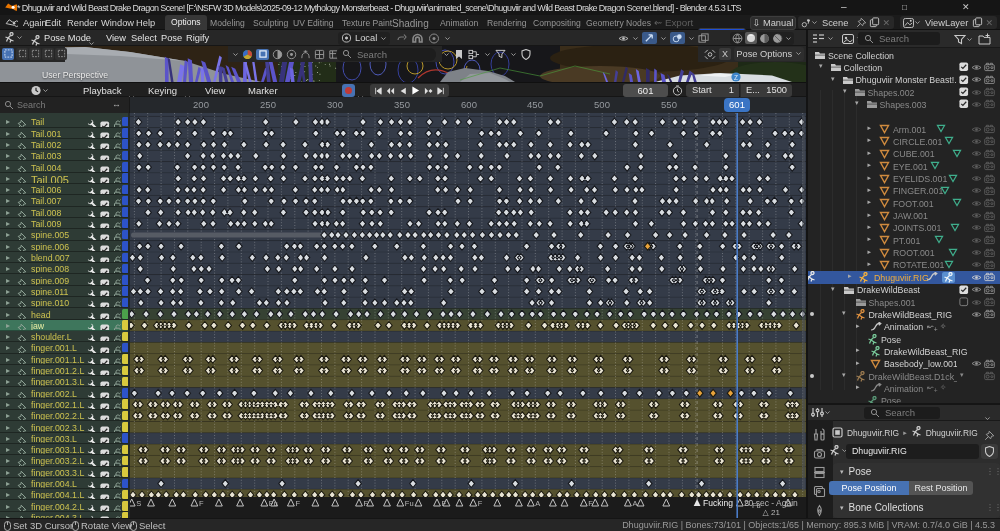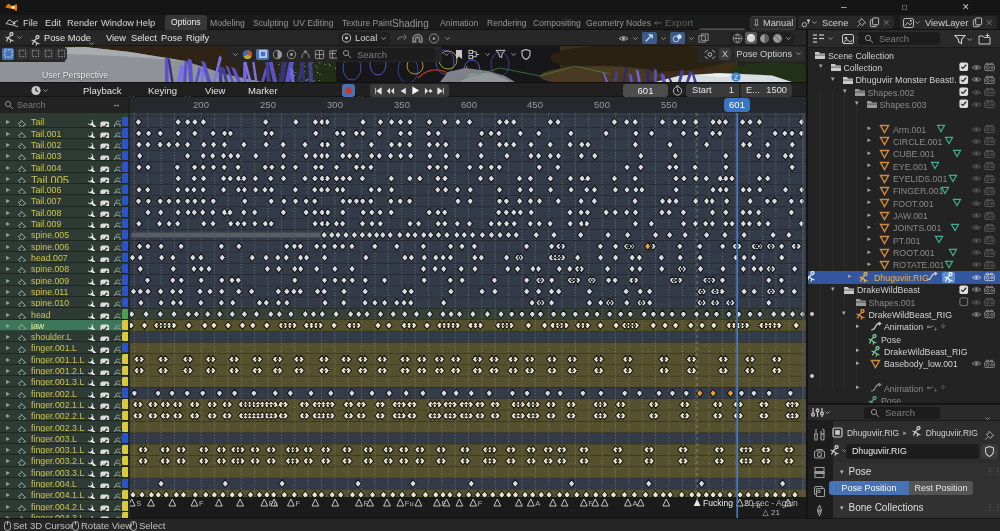--- a/index.html
+++ b/index.html
@@ -5,32 +5,33 @@
 #app{position:relative;width:1000px;height:531px;background:#1a1a1a}
 span,div{font-family:"Liberation Sans",sans-serif}
 </style></head>
 <body>
 <div id="app">
 <div style="position:absolute;left:0;top:0;width:1000px;height:15px;background:#151515">
       <svg style="position:absolute;left:3.5px;top:2px" width="13" height="10" viewBox="0 0 22 14">
         <path d="M7 1 L13 5 H16 A6 5 0 1 1 16 11 L2 8 Z" fill="#ea7600"></path>
         <circle cx="15.5" cy="7.5" r="2.6" fill="#fff"></circle>
       </svg>
+      <span style="position:absolute;left:17px;top:2.5px;font-size:9px;letter-spacing:-0.62px;color:#dcdcdc;white-space:nowrap">* Dhuguviir and Wild Beast Drake Dragon Scene! [F:\NSFW 3D Models\2025-09-12 Mythology Monsterbeast - Dhuguviir\animated_scene\Dhuguviir and Wild Beast Drake Dragon Scene!.blend] - Blender 4.5.3 LTS</span>
       <span style="position:absolute;left:841px;top:1px;color:#c8c8c8;font-size:10px">–</span>
       <span style="position:absolute;left:902px;top:1.5px;color:#c8c8c8;font-size:8.5px">□</span>
       <span style="position:absolute;left:962px;top:1.5px;color:#c8c8c8;font-size:9px">✕</span>
     </div>
 <div style="position:absolute;left:0;top:15px;width:1000px;height:15px;background:#1b1b1b;border-bottom:1px solid #101010;box-sizing:border-box">
       <svg style="position:absolute;left:5px;top:2.5px" width="13" height="10" viewBox="0 0 22 14">
         <g fill="none" stroke="#c9c9c9" stroke-width="1.6">
           <path d="M7 1.5 L13 5.5 H16 A5 4.5 0 1 1 16 11 L2 8 Z"></path>
         </g>
         <circle cx="15.5" cy="7.5" r="2" fill="#c9c9c9"></circle>
       </svg>
-      <span style="position:absolute;left:23px;top:2.5px;font-size:9.3px;color:#d6d6d6">File</span>
+      <span style="position:absolute;left:23px;top:2.5px;font-size:9.3px;color:#d6d6d6">Again</span>
       <span style="position:absolute;left:45px;top:2.5px;font-size:9.3px;color:#d6d6d6">Edit</span>
       <span style="position:absolute;left:67px;top:2.5px;font-size:9.3px;color:#d6d6d6">Render</span>
       <span style="position:absolute;left:101px;top:2.5px;font-size:9.3px;color:#d6d6d6">Window</span>
       <span style="position:absolute;left:136px;top:2.5px;font-size:9.3px;color:#d6d6d6">Help</span>
       <span style="position:absolute;left:165px;top:0px;height:15px;line-height:15px;padding:0 6px;font-size:8.6px;color:#f0f0f0;background:#373737;border-radius:3px 3px 0 0">Options</span>
       <span style="position:absolute;left:210px;top:2.5px;font-size:8.6px;color:#969696">Modeling</span>
       <span style="position:absolute;left:253px;top:2.5px;font-size:8.6px;color:#969696">Sculpting</span>
       <span style="position:absolute;left:293px;top:2.5px;font-size:8.6px;color:#969696">UV Editing</span>
       <span style="position:absolute;left:342px;top:2.5px;font-size:8.6px;color:#969696">Texture Paint</span>
       <span style="position:absolute;left:392px;top:2.5px;font-size:10px;color:#969696">Shading</span>
@@ -900,21 +901,21 @@
         <span style="position:absolute;left:122px;top:0.5px;width:6.5px;height:9.5px;border-radius:1.5px;background:#2d53c8"></span>
       </div>
       <div style="position:absolute;left:0;top:139.0px;width:130px;height:11.3px;background:#2e3b35;border-bottom:1px solid rgba(0,0,0,.35);box-sizing:border-box;overflow:hidden">
         <span style="position:absolute;left:6px;top:1px;color:#8fa396;font-size:8px">▸</span>
         <span style="position:absolute;left:16px;top:0px"><svg width="11" height="11" viewBox="0 0 11 11" style="flex:none">
             <g stroke="#8fa396" stroke-width="1" fill="none">
               <path d="M5.2 1.2 L9.8 5.8 L7.6 6.2 L6.6 8.8 L2.2 4.4 L4.8 3.4 Z"></path>
               <line x1="4.4" y1="6.6" x2="1.2" y2="9.8"></line>
             </g>
           </svg></span>
-        <span style="position:absolute;left:31px;top:1px;color:#cdc24f;font-size:8.8px;white-space:nowrap">head.007</span>
+        <span style="position:absolute;left:31px;top:1px;color:#cdc24f;font-size:8.8px;white-space:nowrap">blend.007</span>
         <span style="position:absolute;left:87px;top:0px"><svg width="11" height="11" viewBox="0 0 13 13" style="flex:none">
             <g transform="rotate(-45 6.5 6.5)" fill="#e8e8e8">
               <path d="M3.9 1.2 a3.3 3.3 0 1 0 5.2 0 L8.9 4.2 h-4.6 Z"></path>
               <rect x="5.3" y="5.2" width="2.4" height="7"></rect>
             </g>
           </svg></span>
         <span style="position:absolute;left:100px;top:0px"><svg width="9.5" height="9.5" viewBox="0 0 11 11" style="flex:none">
             <rect x="0.5" y="0.5" width="10" height="10" rx="2" fill="#dcdcdc"></rect>
             <path d="M2.6 5.6 L4.5 7.5 L8.4 3.2" stroke="#2a2a2a" stroke-width="1.4" fill="none"></path>
           </svg></span>
@@ -2181,20 +2182,39 @@
           </svg></span>
         <span style="position:absolute;left:76px;top:1.5px;color:#d2d2d2;white-space:nowrap;max-width:73px;overflow:hidden;display:inline-block">Basebody_low.001</span>
         <span style="position:absolute;left:163px;top:1.5px"><svg width="11" height="9" viewBox="0 0 12 10" style="flex:none">
             <g stroke="#989898" fill="none" stroke-width="0.9">
               <path d="M1 5 Q6 1 11 5 Q6 9 1 5 Z"></path>
               <circle cx="6" cy="5" r="1.4" fill="#989898" stroke="none"></circle>
             </g>
           </svg></span>
         <span style="position:absolute;left:176px;top:1px"><svg width="11" height="9.5" viewBox="0 0 12 10" style="flex:none">
             <g stroke="#989898" fill="none" stroke-width="0.9">
+              <rect x="0.8" y="2.8" width="10.4" height="6.4" rx="1"></rect>
+              <path d="M2.6 2.8 V1.2 h2.4 V2.8 M6.8 2.8 V1.2 h2.4 V2.8"></path>
+              <circle cx="4" cy="6" r="1.6"></circle>
+              <circle cx="8.6" cy="6" r="1.1"></circle>
+            </g>
+          </svg></span>
+      </div>
+      <div style="position:absolute;left:0;top:340.1px;width:192px;height:12.35px">
+        <span style="position:absolute;left:34px;top:1px;color:#a8a8a8;font-size:7px">▾</span>
+        <span style="position:absolute;left:46.5px;top:1px"><svg width="12" height="11" viewBox="0 0 12 11" style="flex:none">
+            <g stroke="#9a7a50" stroke-width="1.3" fill="none">
+              <circle cx="7.5" cy="2" r="1.5"></circle>
+              <path d="M6.5 3.5 L4 6 M4 6 L1.5 5 M4 6 L2.5 9.5 M4 6 L7 8 L6 10.5 M7 8 L9.5 9"></path>
+            </g>
+          </svg></span>
+        <span style="position:absolute;left:60.5px;top:1.5px;color:#8a8a8a;white-space:nowrap;max-width:88.5px;overflow:hidden;display:inline-block">DrakeWildBeast.D1ck_</span>
+        <span style="position:absolute;left:152px;top:1px;color:#8a8a8a;font-size:7px">▾</span>
+        <span style="position:absolute;left:176px;top:1px"><svg width="11" height="9.5" viewBox="0 0 12 10" style="flex:none">
+            <g stroke="#616161" fill="none" stroke-width="0.9">
               <rect x="0.8" y="2.8" width="10.4" height="6.4" rx="1"></rect>
               <path d="M2.6 2.8 V1.2 h2.4 V2.8 M6.8 2.8 V1.2 h2.4 V2.8"></path>
               <circle cx="4" cy="6" r="1.6"></circle>
               <circle cx="8.6" cy="6" r="1.1"></circle>
             </g>
           </svg></span>
       </div>
       <div style="position:absolute;left:0;top:352.4px;width:192px;height:12.35px">
         <span style="position:absolute;left:48px;top:1px;color:#a8a8a8;font-size:7px">▸</span>
         <span style="position:absolute;left:62px;top:1px"><svg width="12" height="10" viewBox="0 0 12 10" style="flex:none">
@@ -2342,13 +2362,14 @@
       <svg style="position:absolute;left:72px;top:1.5px" width="7" height="10" viewBox="0 0 7 10">
         <rect x="0.5" y="0.5" width="6" height="9" rx="3" fill="none" stroke="#b0b0b0"></rect>
         <line x1="3.5" y1="0.5" x2="3.5" y2="4" stroke="#b0b0b0"></line>
       </svg>
       <span style="position:absolute;left:81px;top:1px;font-size:9.5px;color:#c0c0c0">Rotate View</span>
       <svg style="position:absolute;left:130px;top:1.5px" width="7" height="10" viewBox="0 0 7 10">
         <rect x="0.5" y="0.5" width="6" height="9" rx="3" fill="none" stroke="#b0b0b0"></rect>
         <line x1="3.5" y1="0.5" x2="3.5" y2="4" stroke="#b0b0b0"></line>
       </svg>
       <span style="position:absolute;left:139px;top:1px;font-size:9.5px;color:#c0c0c0">Select</span>
+      <span style="position:absolute;right:5px;top:1px;font-size:9px;color:#9a9a9a">Dhuguviir.RIG&nbsp;|&nbsp;Bones:73/101&nbsp;|&nbsp;Objects:1/65&nbsp;|&nbsp;Memory: 895.3 MiB&nbsp;|&nbsp;VRAM: 0.7/4.0 GiB&nbsp;|&nbsp;4.5.3</span>
     </div>
 </div>
 </body></html>

